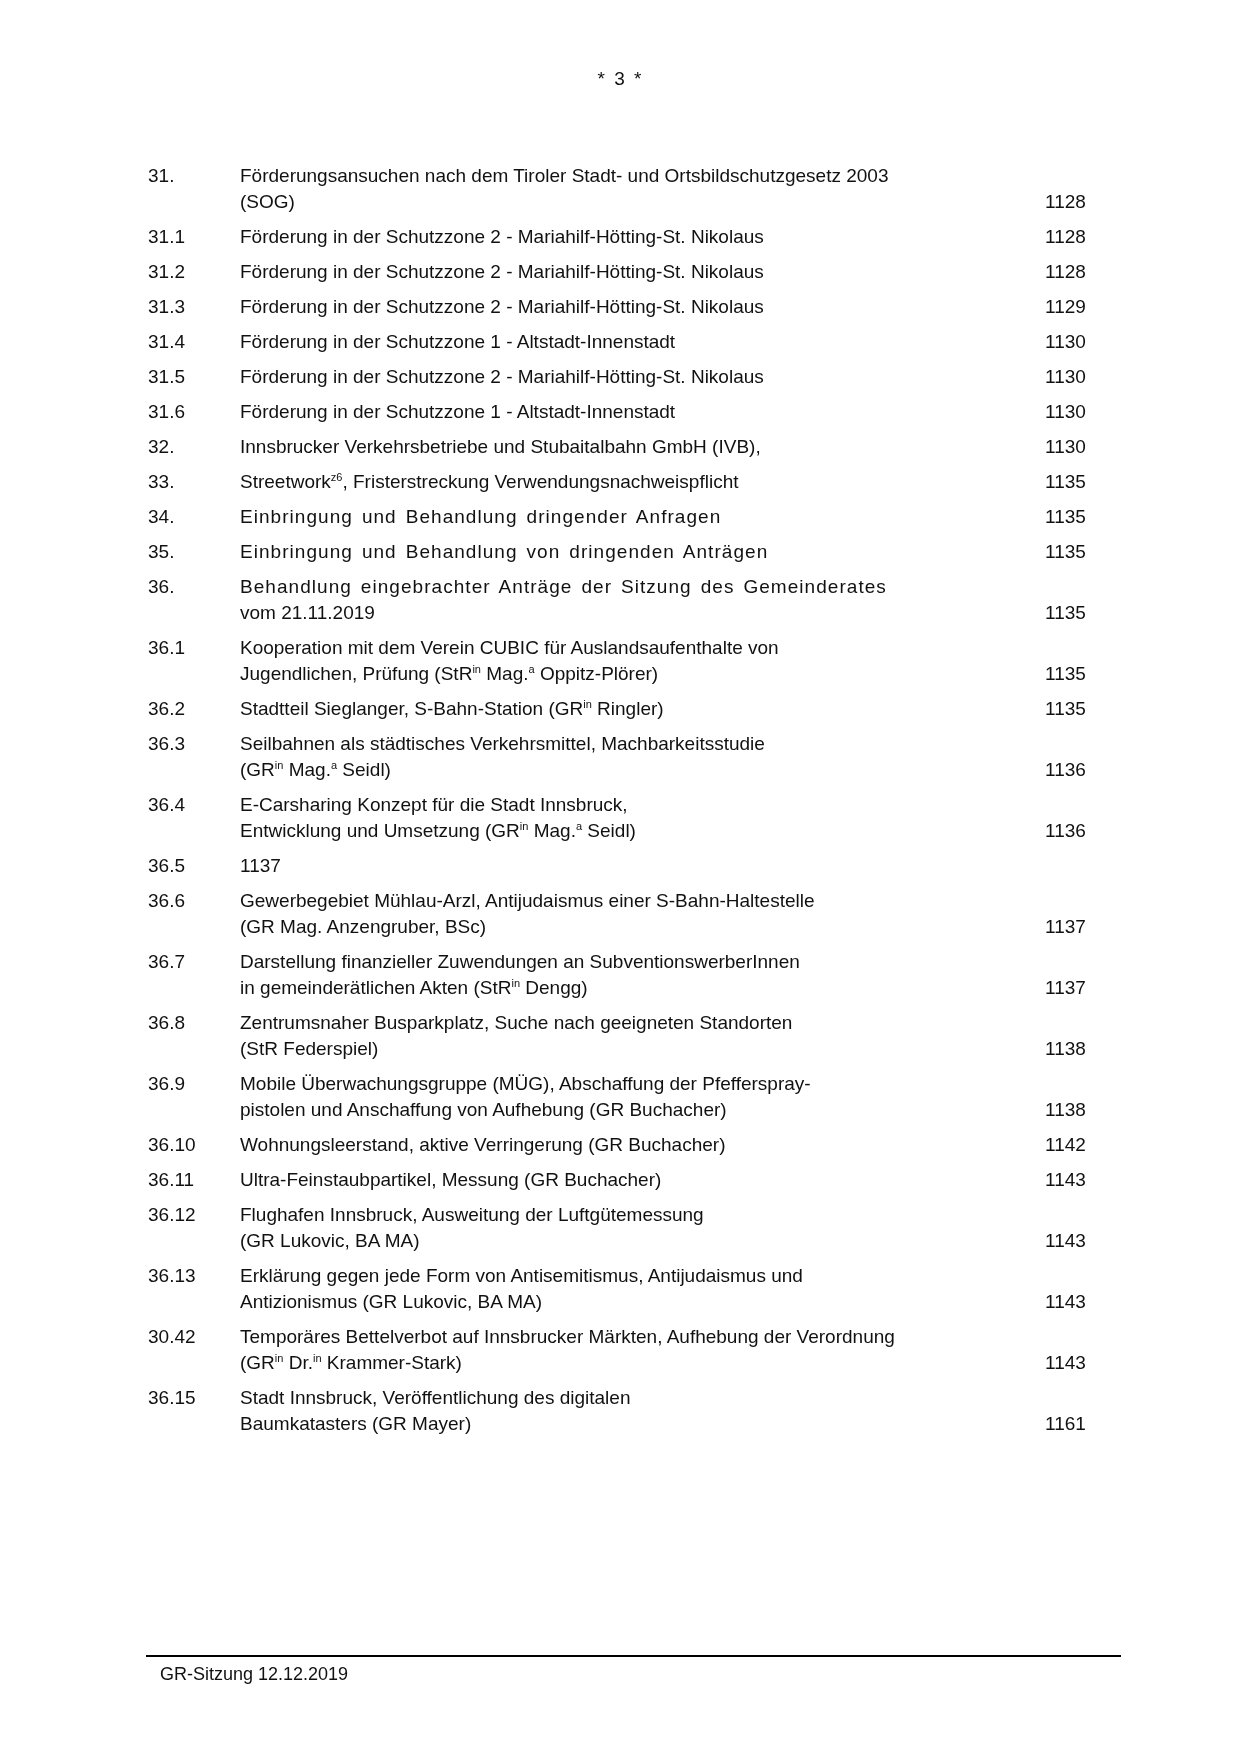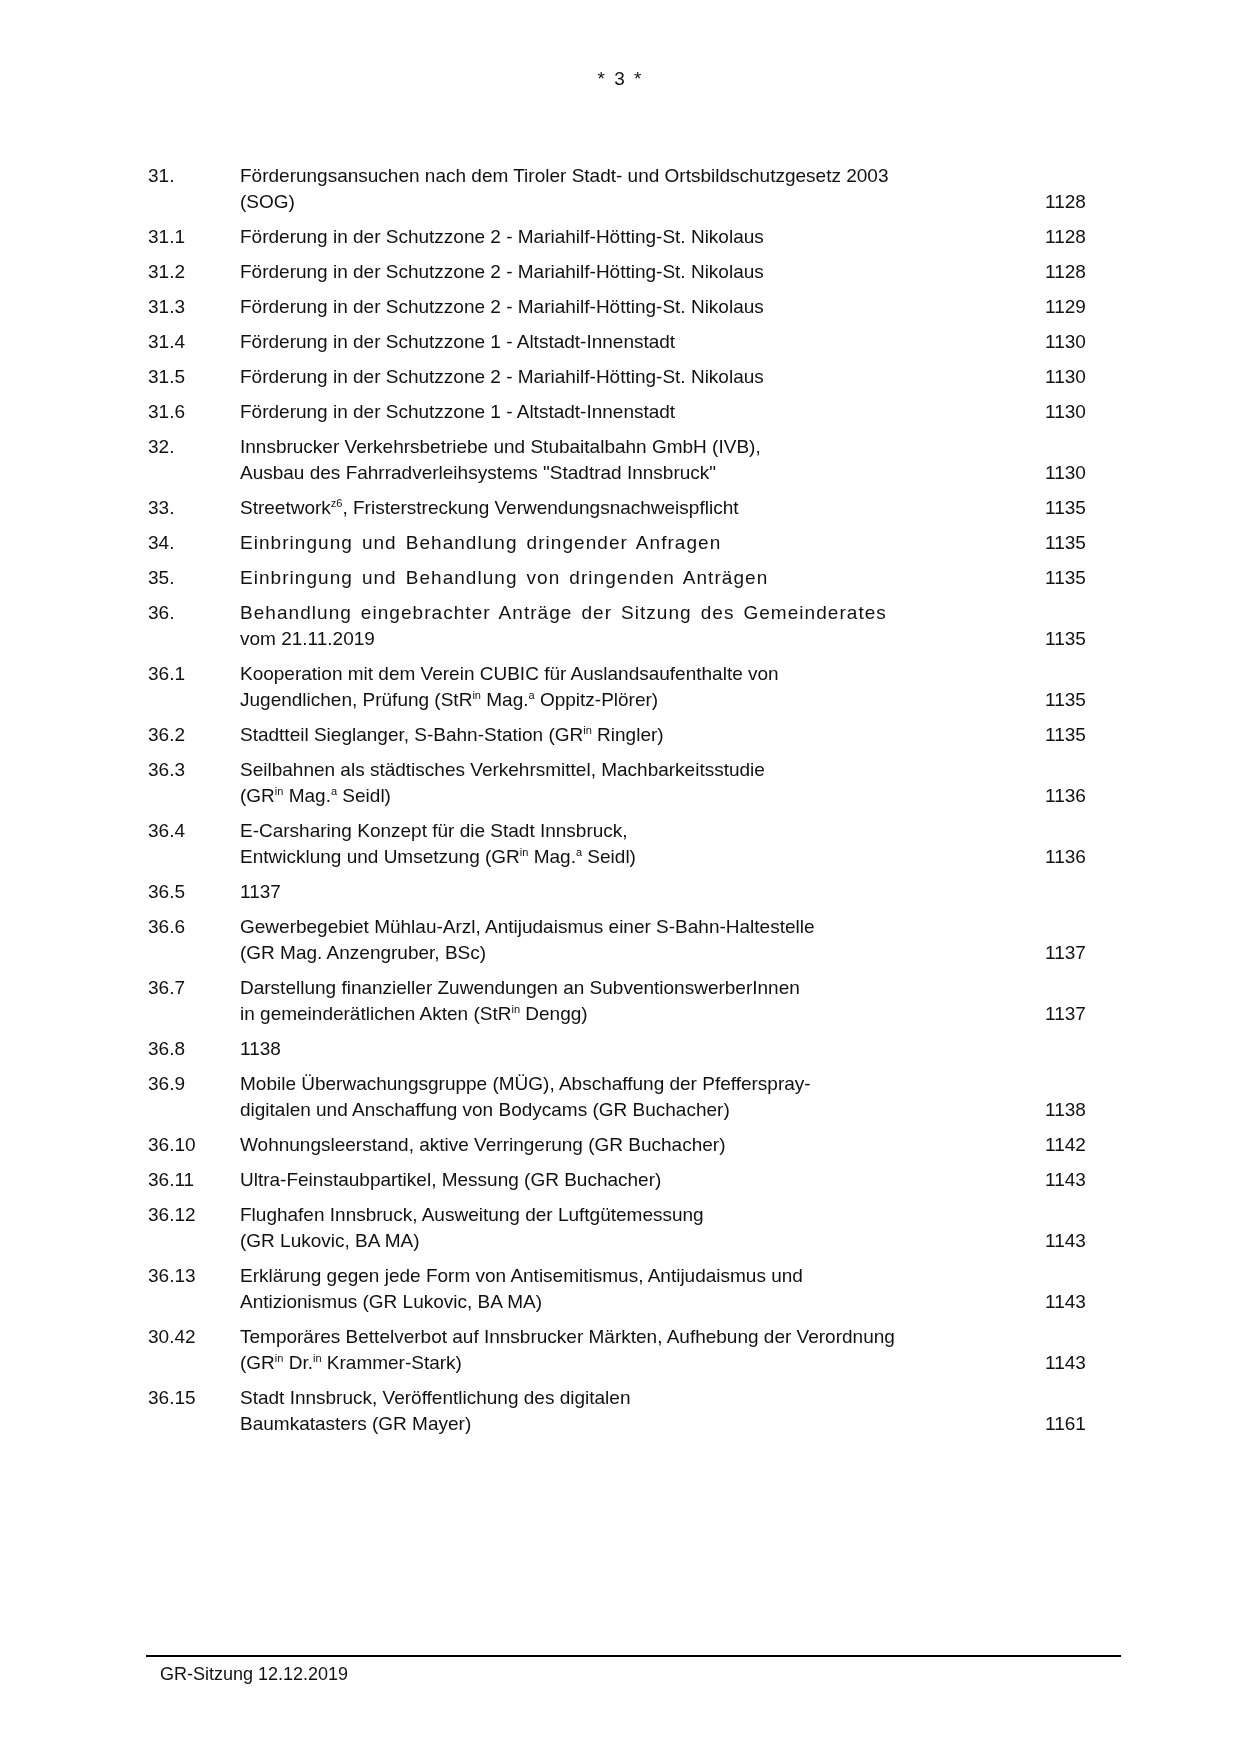--- a/index.html
+++ b/index.html
@@ -135,21 +135,20 @@
         <div class="num">31.6</div>
         <div class="titles">
           <div class="line">Förderung in der Schutzzone 1 - Altstadt-Innenstadt</div>
         </div>
         <div class="page-num">1130</div>
       </div>
       <div class="entry">
         <div class="num">32.</div>
         <div class="titles">
           <div class="line">Innsbrucker Verkehrsbetriebe und Stubaitalbahn GmbH (IVB),</div>
-          <div class="line">Ausbau des Fahrradverleihsystems "Stadtrad Innsbruck"</div>
         </div>
         <div class="page-num">1130</div>
       </div>
       <div class="entry">
         <div class="num">33.</div>
         <div class="titles">
           <div class="line">Streetwork<sup>z6</sup>, Fristerstreckung Verwendungsnachweispflicht</div>
         </div>
         <div class="page-num">1135</div>
       </div>
@@ -221,27 +220,31 @@
       <div class="entry">
         <div class="num">36.7</div>
         <div class="titles">
           <div class="line">Darstellung finanzieller Zuwendungen an SubventionswerberInnen</div>
           <div class="line">in gemeinderätlichen Akten (StR<sup>in</sup> Dengg)</div>
         </div>
         <div class="page-num">1137</div>
       </div>
       <div class="entry">
         <div class="num">36.8</div>
+        <div class="titles">
+          <div class="line">Zentrumsnaher Busparkplatz, Suche nach geeigneten Standorten</div>
+          <div class="line">(StR Federspiel)</div>
+        </div>
         <div class="page-num">1138</div>
       </div>
       <div class="entry">
         <div class="num">36.9</div>
         <div class="titles">
           <div class="line">Mobile Überwachungsgruppe (MÜG), Abschaffung der Pfefferspray-</div>
-          <div class="line">digitalen und Anschaffung von Bodycams (GR Buchacher)</div>
+          <div class="line">pistolen und Anschaffung von Aufhebung (GR Buchacher)</div>
         </div>
         <div class="page-num">1138</div>
       </div>
       <div class="entry">
         <div class="num">36.10</div>
         <div class="titles">
           <div class="line">Wohnungsleerstand, aktive Verringerung (GR Buchacher)</div>
         </div>
         <div class="page-num">1142</div>
       </div>

